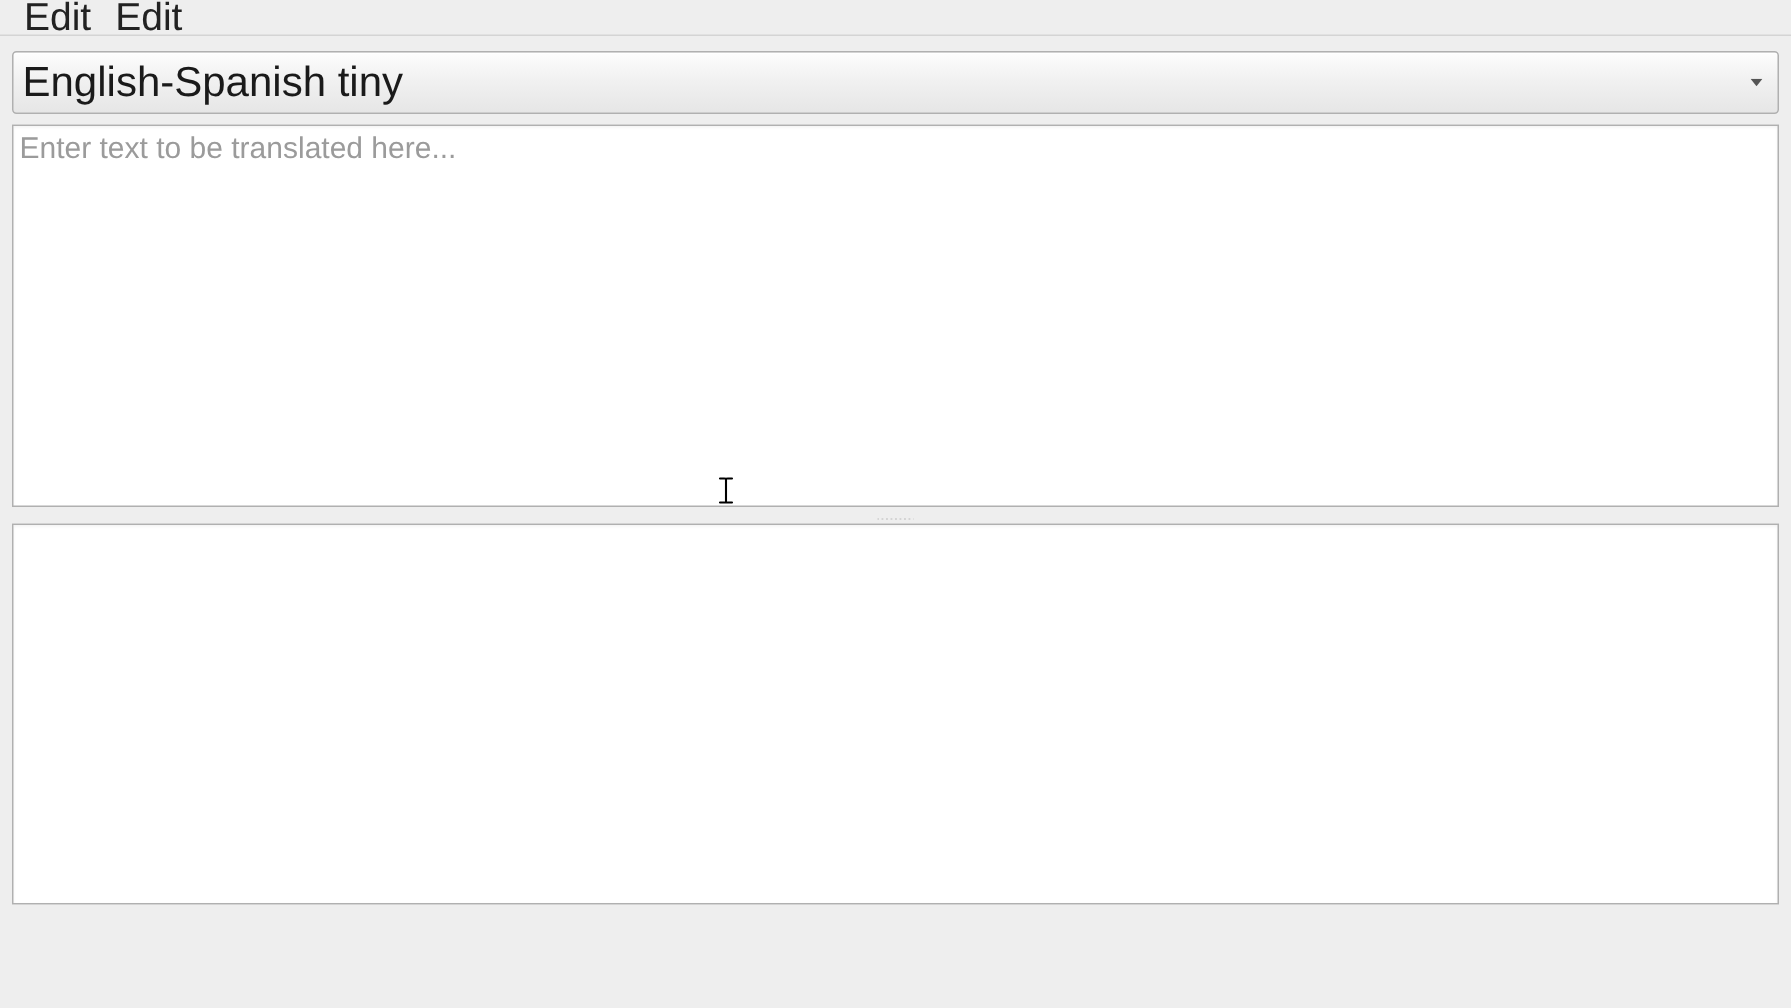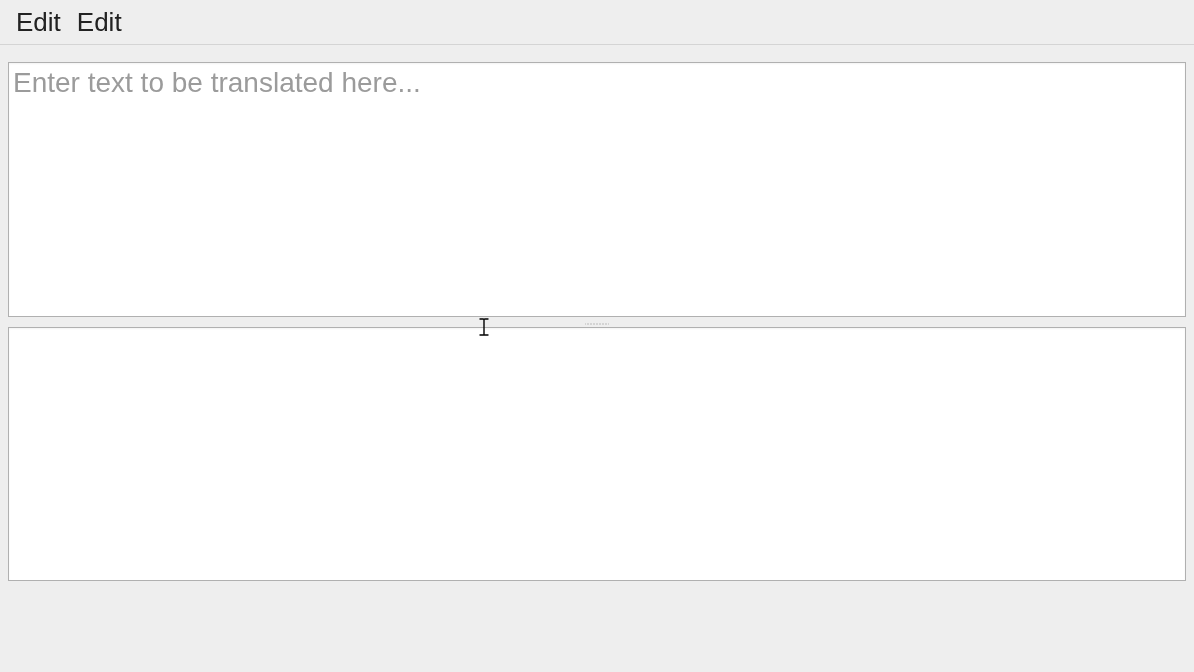--- a/index.html
+++ b/index.html
@@ -10,21 +10,21 @@
     body {
       font-family: -apple-system, BlinkMacSystemFont, "Segoe UI", "Liberation Sans", Arial, sans-serif;
       background: #eeeeee;
       width: 1194px;
       height: 672px;
       overflow: hidden;
     }
     .menubar {
       display: flex;
       align-items: center;
-      height: 45px;
+      height: 24px;
       padding: 0 8px;
       background: #eeeeee;
       border-bottom: 1px solid #d4d4d4;
     }
     .menubar-item {
       font-size: 26px;
       color: #222;
       padding: 2px 8px;
       cursor: default;
     }
@@ -57,21 +57,21 @@
     .dropdown-arrow svg {
       display: block;
     }
     .input-area {
       margin-top: 7px;
       width: 100%;
       height: 255px;
       border: 1px solid #b0b0b0;
       background: #ffffff;
       padding: 4px 4px;
-      font-size: 28px;
+      font-size: 20px;
       color: #4c1d95;
       resize: none;
       outline: none;
       font-family: inherit;
       box-shadow: inset 0 1px 2px rgba(0,0,0,0.05);
     }
     .input-area::placeholder {
       color: #9b9b9b;
     }
     .splitter {
@@ -111,20 +111,28 @@
   </style>
 </head>
 <body>
 
 <div class="menubar">
   <div class="menubar-item">Edit</div>
   <div class="menubar-item">Edit</div>
 </div>
 
 <div class="content">
+  <div class="dropdown">
+    <span class="dropdown-label">English-Spanish tiny</span>
+    <span class="dropdown-arrow">
+      <svg width="8" height="5" viewBox="0 0 8 5">
+          <path d="M0 0 L8 0 L4 5 Z" fill="#555"></path>
+        </svg>
+    </span>
+  </div>
 
   <textarea class="input-area" placeholder="Enter text to be translated here..." style=""></textarea>
 
   <div class="splitter">
     <div class="splitter-dots"></div>
   </div>
 
   <div class="output-area"></div>
 </div>
 

